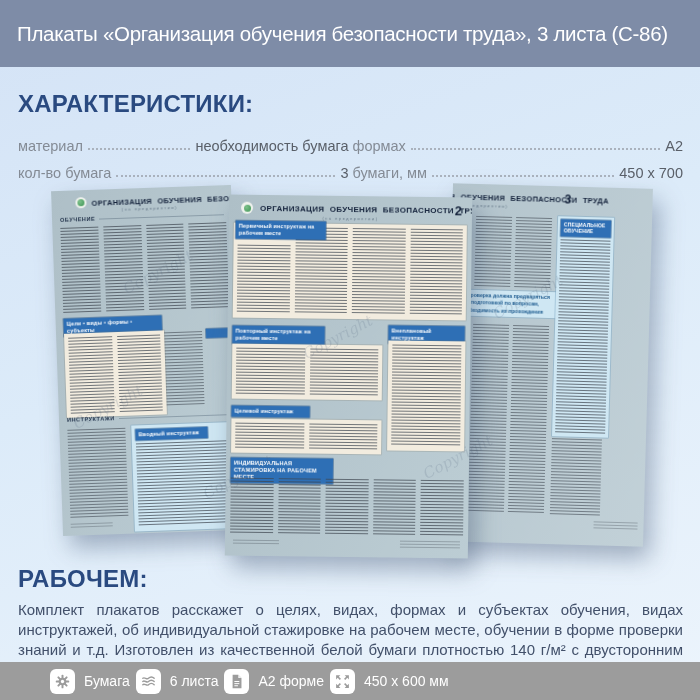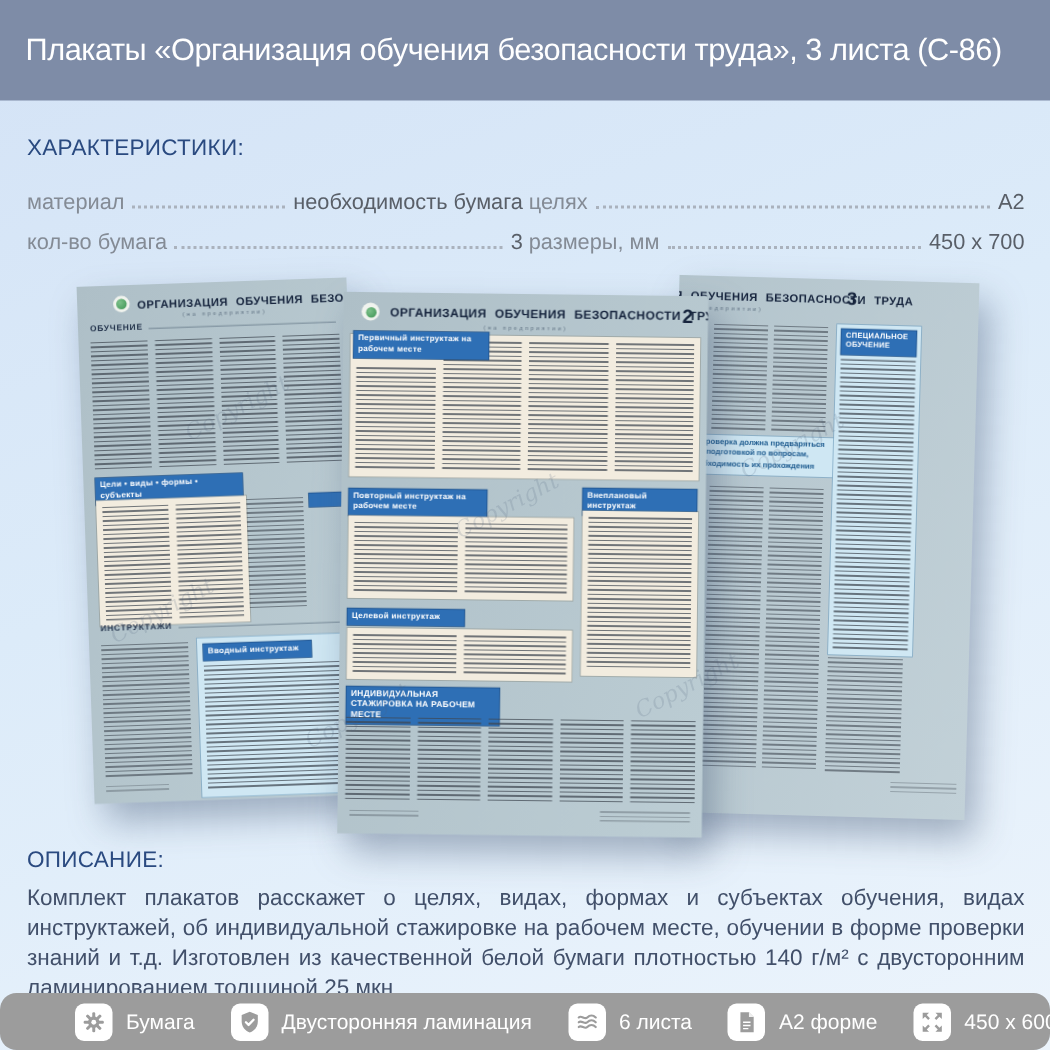--- a/index.html
+++ b/index.html
@@ -6,21 +6,21 @@
   .page{position:relative;width:700px;height:700px;overflow:hidden;
         font-family:"Liberation Sans",sans-serif;
         background:linear-gradient(160deg,#d4e3f6 0%,#dcebf9 45%,#ecf4fc 100%);}
   
   .topbar{position:absolute;left:0;top:0;width:700px;height:67px;background:#7e8ca7;
           display:flex;align-items:center;}
   .topbar h1{margin:0 16px 0 17px;font-size:20.5px;font-weight:normal;color:#ffffff;
              letter-spacing:-0.3px;white-space:nowrap;}
   
   .chars{position:absolute;left:18px;right:17px;top:90px;}
-  .sec-heading{font-size:15px;font-weight:normal;color:#2a4a80;letter-spacing:.2px;}
+  .sec-heading{font-size:24px;font-weight:bold;color:#2a4a80;letter-spacing:.2px;}
   .char-cols{display:flex;gap:4px;margin-top:9px;}
   .char-col{flex:1;min-width:0;}
   .char-row{display:flex;align-items:flex-end;font-size:14.5px;height:27px;}
   .char-row .lbl{color:#848b95;white-space:nowrap;}
   .char-row .dots{flex:1;border-bottom:2px dotted #aab2bd;margin:0 5px 4px;}
   .char-row .val{color:#595f68;white-space:nowrap;}
   
   .collage{position:absolute;left:0;top:168px;width:700px;height:398px;}
   .poster{position:absolute;overflow:hidden;background:linear-gradient(110deg,#aebfc7,#bccdd4);
           filter:drop-shadow(7px 12px 12px rgba(70,90,120,.45));}
@@ -45,21 +45,21 @@
   .plabel .line{flex:1;height:1px;background:rgba(60,80,100,.35);margin-left:4px;}
   .banner3{position:absolute;background:#cfe7f3;box-shadow:0 0 0 .5px #7fa8c4;
            color:#1e5c90;font-weight:bold;font-size:5.2px;line-height:1.4;padding:2px 3px 2px 14px;}
   .wm{position:absolute;font-family:"DejaVu Serif",serif;font-style:italic;font-size:15px;
       color:#4d5f79;opacity:.16;transform:rotate(-28deg);z-index:6;pointer-events:none;}
   
   .desc{position:absolute;left:18px;right:17px;top:565px;}
   .desc p{margin:7px 0 0;font-size:15px;line-height:1.34;color:#42506a;text-align:justify;}
   
   .botbar{position:absolute;left:0;bottom:0;width:700px;height:38px;background:#9c9c9c;
-          display:flex;align-items:center;padding-left:50px;box-sizing:border-box;gap:24px;border-radius:11px;}
+          display:flex;align-items:center;padding-left:50px;box-sizing:border-box;gap:6px;}
   .fitem{display:flex;align-items:center;gap:9px;}
   .fic{width:25px;height:25px;border-radius:6px;background:#ffffff;
        display:flex;align-items:center;justify-content:center;flex:none;}
   .fic svg{width:17px;height:17px;display:block;}
   .fitem span{color:#ffffff;font-size:14px;white-space:nowrap;}
 </style>
 </head>
 <body>
 
 <div class="page">
@@ -78,26 +78,26 @@
           <span class="val">необходимость бумага</span>
         </div>
         <div class="char-row">
           <span class="lbl">кол-во бумага</span>
           <span class="dots"></span>
           <span class="val">3</span>
         </div>
       </div>
       <div class="char-col">
         <div class="char-row">
-          <span class="lbl">целях</span>
+          <span class="lbl">формах</span>
           <span class="dots"></span>
           <span class="val">А2</span>
         </div>
         <div class="char-row">
-          <span class="lbl">размеры, мм</span>
+          <span class="lbl">бумаги, мм</span>
           <span class="dots"></span>
           <span class="val">450 x 700</span>
         </div>
       </div>
     </div>
   </div>
 
   <div class="collage">
 
     <div class="poster" style="left:57px;top:20px;width:180px;height:345px;transform:rotate(-2deg);z-index:1;">
@@ -198,21 +198,21 @@
 
     <div class="wm" style="left:120px;top:95px;">Copyright</div>
     <div class="wm" style="left:300px;top:160px;">Copyright</div>
     <div class="wm" style="left:490px;top:120px;">Copyright</div>
     <div class="wm" style="left:200px;top:300px;">Copyright</div>
     <div class="wm" style="left:420px;top:280px;">Copyright</div>
     <div class="wm" style="left:70px;top:230px;">Copyright</div>
   </div>
 
   <div class="desc">
-    <div class="sec-heading">ОПИСАНИЕ:</div>
+    <div class="sec-heading">РАБОЧЕМ:</div>
     <p>Комплект плакатов расскажет о целях, видах, формах и субъектах обучения, видах инструктажей, об индивидуальной стажировке на рабочем месте, обучении в форме проверки знаний и т.д. Изготовлен из качественной белой бумаги плотностью 140 г/м² с двусторонним ламинированием толщиной 25 мкн</p>
   </div>
 
   <div class="botbar">
     <div class="fitem">
       <span class="fic">
         <svg viewBox="0 0 24 24">
             <g fill="#9c9c9c">
               <rect x="10.6" y="2.5" width="2.8" height="19" rx="1.2"></rect>
               <rect x="10.6" y="2.5" width="2.8" height="19" rx="1.2" transform="rotate(45 12 12)"></rect>
@@ -220,29 +220,20 @@
               <rect x="10.6" y="2.5" width="2.8" height="19" rx="1.2" transform="rotate(135 12 12)"></rect>
               <circle cx="12" cy="12" r="5.4"></circle>
             </g>
             <circle cx="12" cy="12" r="2.3" fill="#ffffff"></circle>
           </svg>
       </span>
       <span>Бумага</span>
     </div>
     <div class="fitem">
       <span class="fic">
-        <svg viewBox="0 0 24 24">
-            <path fill="#9c9c9c" d="M12 2.2l7.6 2.9v6.2c0 4.7-3 8.8-7.6 10.3-4.6-1.5-7.6-5.6-7.6-10.3V5.1z"></path>
-            <path d="M8.4 12l2.5 2.5 4.7-4.8" stroke="#ffffff" stroke-width="2.2" fill="none" stroke-linecap="round" stroke-linejoin="round"></path>
-          </svg>
-      </span>
-      <span>Двусторонняя ламинация</span>
-    </div>
-    <div class="fitem">
-      <span class="fic">
         <svg viewBox="0 0 24 24" fill="none" stroke="#9c9c9c" stroke-width="2" stroke-linecap="round">
             <path d="M4 7.5c2.5-2.5 5.5 2.5 8 0s5.5-2.5 8 0"></path>
             <path d="M4 12c2.5-2.5 5.5 2.5 8 0s5.5-2.5 8 0"></path>
             <path d="M4 16.5c2.5-2.5 5.5 2.5 8 0s5.5-2.5 8 0"></path>
           </svg>
       </span>
       <span>6 листа</span>
     </div>
     <div class="fitem">
       <span class="fic">

